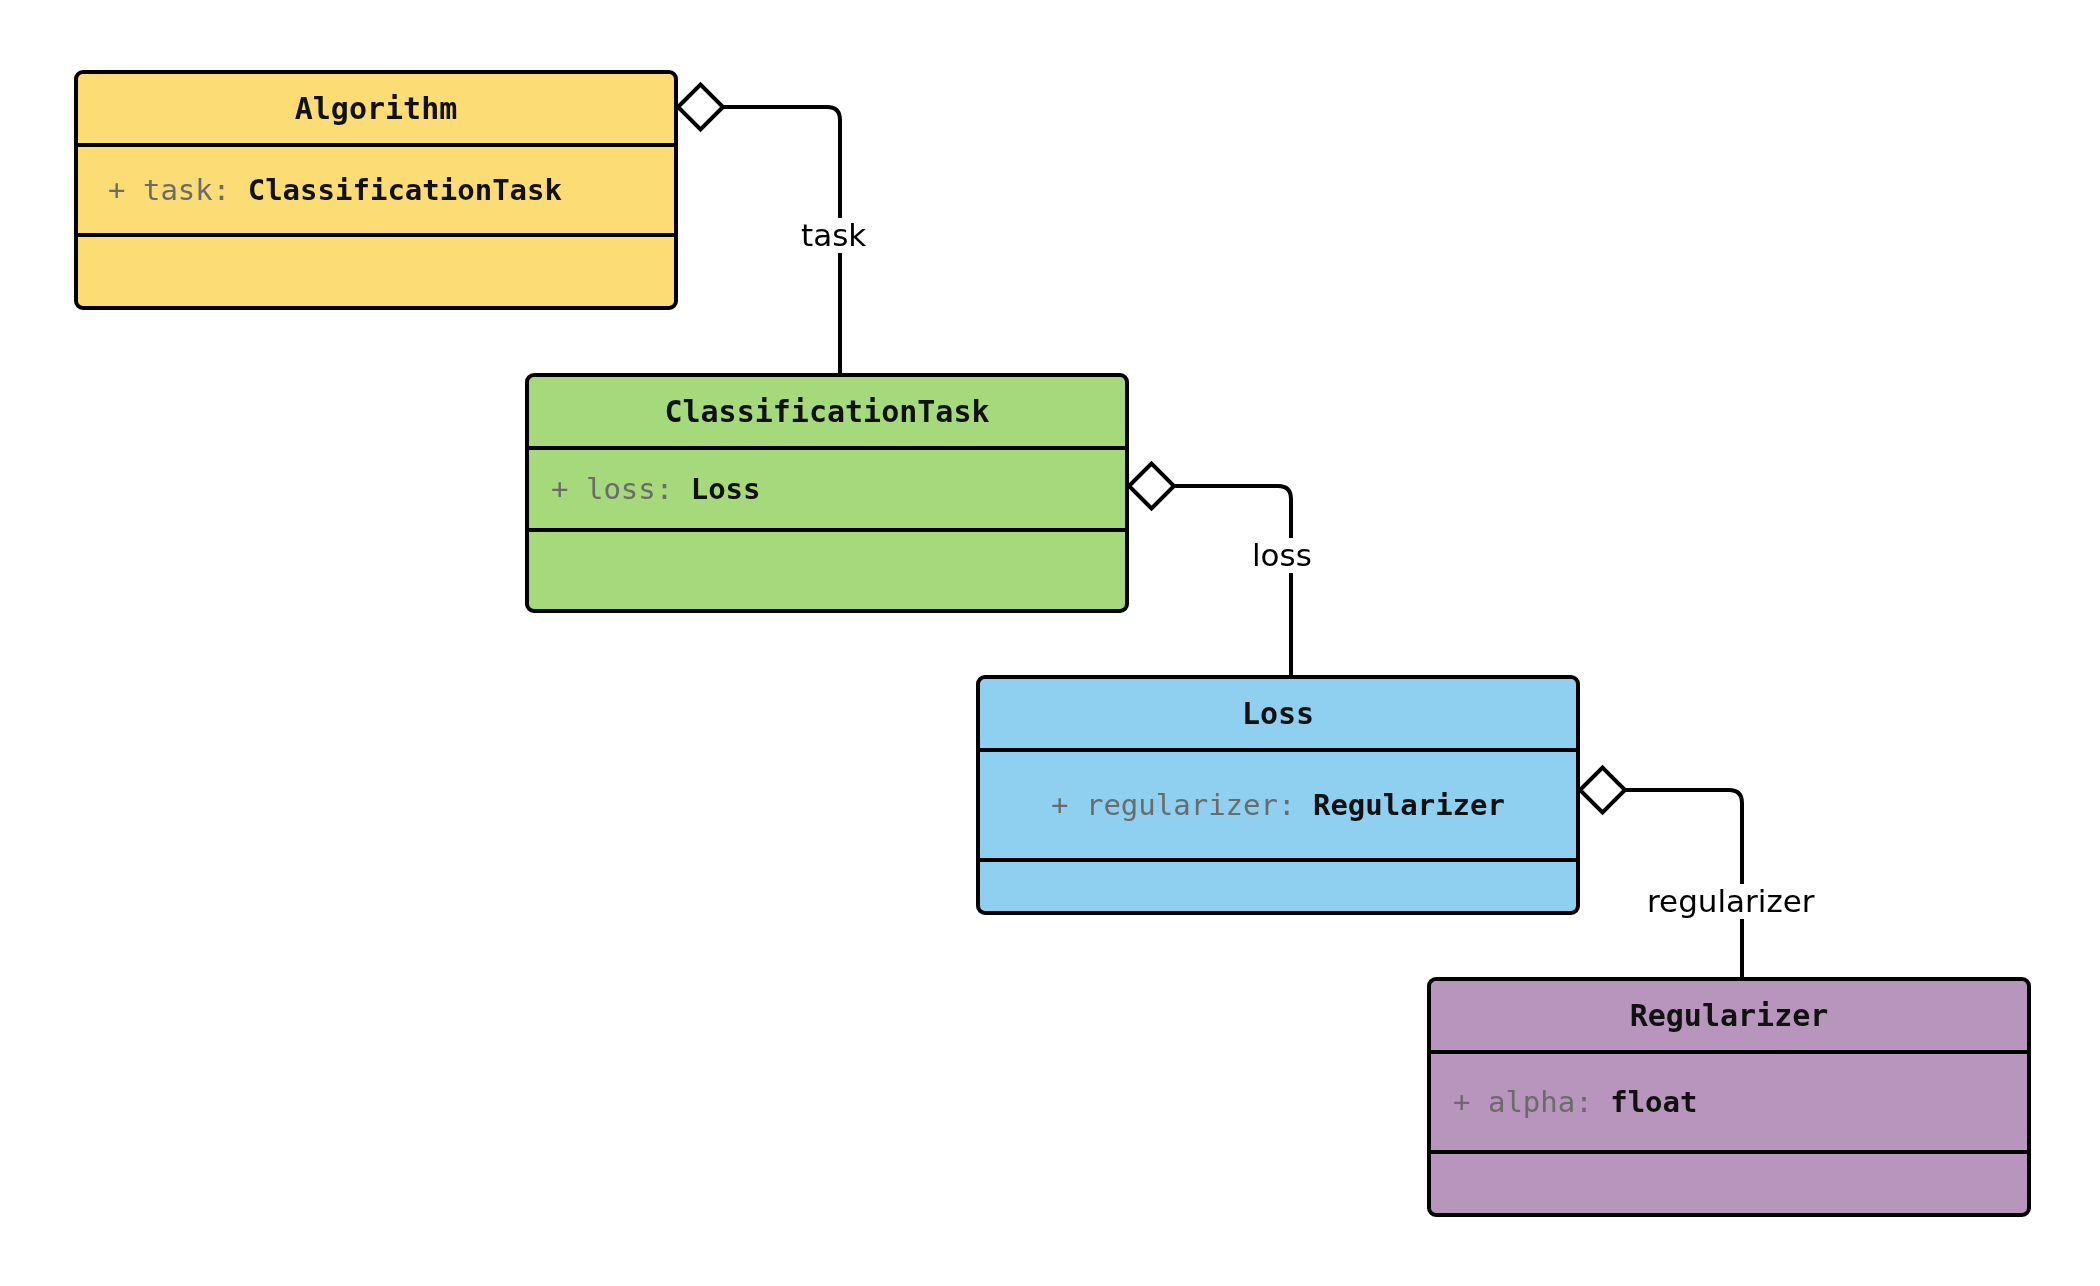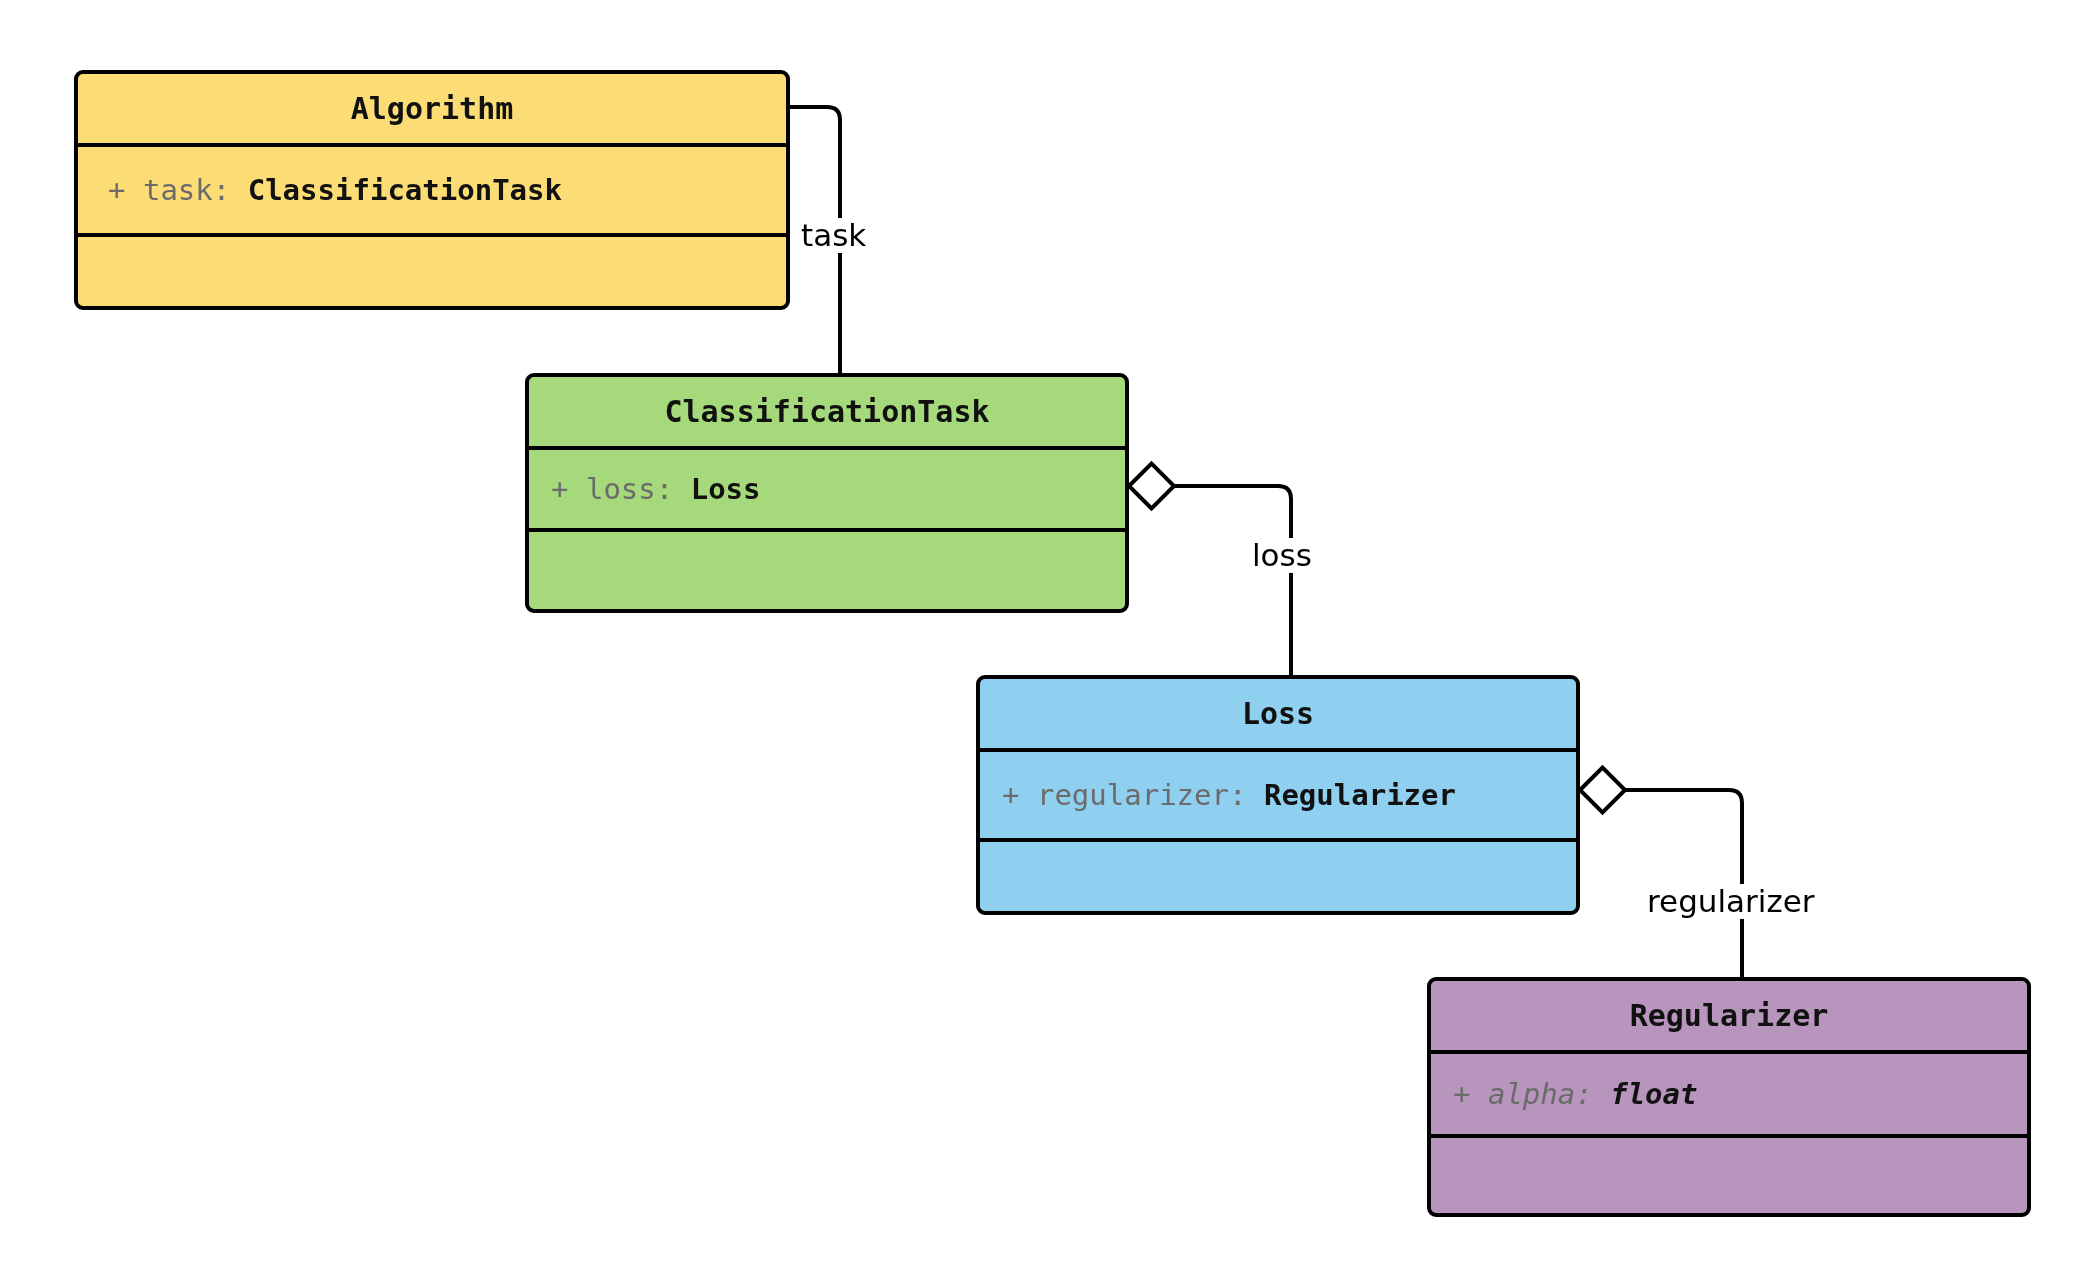--- a/index.html
+++ b/index.html
@@ -107,44 +107,44 @@
         <path class="edge-line" d="M 723 107 L 827 107 Q 840 107 840 120 L 840 373"></path>
         <path class="edge-diamond" d="M 678 107 L 700.5 84.5 L 723 107 L 700.5 129.5 Z"></path>
         <path class="edge-line" d="M 1174 486 L 1278 486 Q 1291 486 1291 499 L 1291 675"></path>
         <path class="edge-diamond" d="M 1129 486 L 1151.5 463.5 L 1174 486 L 1151.5 508.5 Z"></path>
         <path class="edge-line" d="M 1625 790 L 1729 790 Q 1742 790 1742 803 L 1742 977"></path>
         <path class="edge-diamond" d="M 1580 790 L 1602.5 767.5 L 1625 790 L 1602.5 812.5 Z"></path>
       </g>
   </svg>
 
   <div id="classes-layer">
-      <div class="uml-class" style="left: 74px; top: 70px; width: 716px; height: 240px; background: rgb(252, 220, 117); display: flex; flex-direction: column;">
+      <div class="uml-class" style="left: 74px; top: 70px; width: 604px; height: 240px; background: rgb(252, 220, 117); display: flex; flex-direction: column;">
         <div class="uml-title" style="height: 73px; font-size: 30px;">Algorithm</div>
         <div class="uml-attrs" style="height: 90px; padding: 0px 30px;">
           <div class="uml-attr-row" style="font-size: 29px;"><span>+</span> <span>task</span><span>: </span><span class="attr-type">ClassificationTask</span></div>
         </div>
         <div class="uml-methods"></div>
       </div>
       <div class="uml-class" style="left: 525px; top: 373px; width: 604px; height: 240px; background: rgb(165, 217, 124); display: flex; flex-direction: column;">
         <div class="uml-title" style="height: 73px; font-size: 30px;">ClassificationTask</div>
         <div class="uml-attrs" style="height: 82px; padding: 0px 22px;">
           <div class="uml-attr-row" style="font-size: 29px;"><span>+</span> <span>loss</span><span>: </span><span class="attr-type">Loss</span></div>
         </div>
         <div class="uml-methods"></div>
       </div>
       <div class="uml-class" style="left: 976px; top: 675px; width: 604px; height: 240px; background: rgb(143, 207, 240); display: flex; flex-direction: column;">
         <div class="uml-title" style="height: 73px; font-size: 30px;">Loss</div>
-        <div class="uml-attrs" style="height: 90px; padding: 4px 22px;">
+        <div class="uml-attrs" style="height: 110px; padding: 4px 22px; align-items: center;">
           <div class="uml-attr-row" style="font-size: 29px;"><span>+</span> <span>regularizer</span><span>: </span><span class="attr-type">Regularizer</span></div>
         </div>
         <div class="uml-methods"></div>
       </div>
       <div class="uml-class" style="left: 1427px; top: 977px; width: 604px; height: 240px; background: rgb(183, 149, 188); display: flex; flex-direction: column;">
         <div class="uml-title" style="height: 73px; font-size: 30px;">Regularizer</div>
-        <div class="uml-attrs" style="height: 84px; padding: 0px 22px; font-style: italic;">
+        <div class="uml-attrs" style="height: 100px; padding: 0px 22px;">
           <div class="uml-attr-row" style="font-size: 29px;"><span>+</span> <span>alpha</span><span>: </span><span class="attr-type">float</span></div>
         </div>
         <div class="uml-methods"></div>
       </div>
     </div>
 
   <div id="labels-layer">
       <div class="edge-label" style="font-size: 31px; left: 800px; top: 218px;">task</div>
       <div class="edge-label" style="font-size: 31px; left: 1251px; top: 538px;">loss</div>
       <div class="edge-label" style="font-size: 31px; left: 1646px; top: 884px;">regularizer</div>

